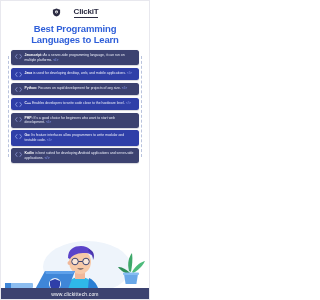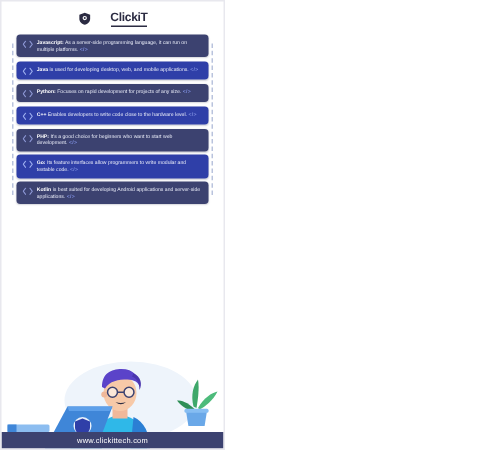--- a/index.html
+++ b/index.html
@@ -107,20 +107,21 @@
     <span class="logo-mark">
       <svg viewBox="0 0 20 20">
         <path d="M10 1 L18 4 V10 C18 15 14 18 10 19 C6 18 2 15 2 10 V4 Z" fill="#2b2b42"></path>
         <circle cx="10" cy="9" r="3.2" fill="#ffffff"></circle>
         <circle cx="10" cy="9" r="1.5" fill="#2b2b42"></circle>
       </svg>
     </span>
     <span class="logo-text">ClickiT</span>
   </div>
 
+  <div class="title">Best Programming Languages to Learn</div>
 
   <div class="list">
     <span class="dash-left"></span>
     <span class="dash-right"></span>
 
     <div class="card dark">
       <span class="code-icon">
         <svg width="7" height="5" viewBox="0 0 14 10">
             <path d="M4 1 L1 5 L4 9 M10 1 L13 5 L10 9" stroke="#8f9ad8" stroke-width="1.6" fill="none" stroke-linecap="round" stroke-linejoin="round"></path>
           </svg>

